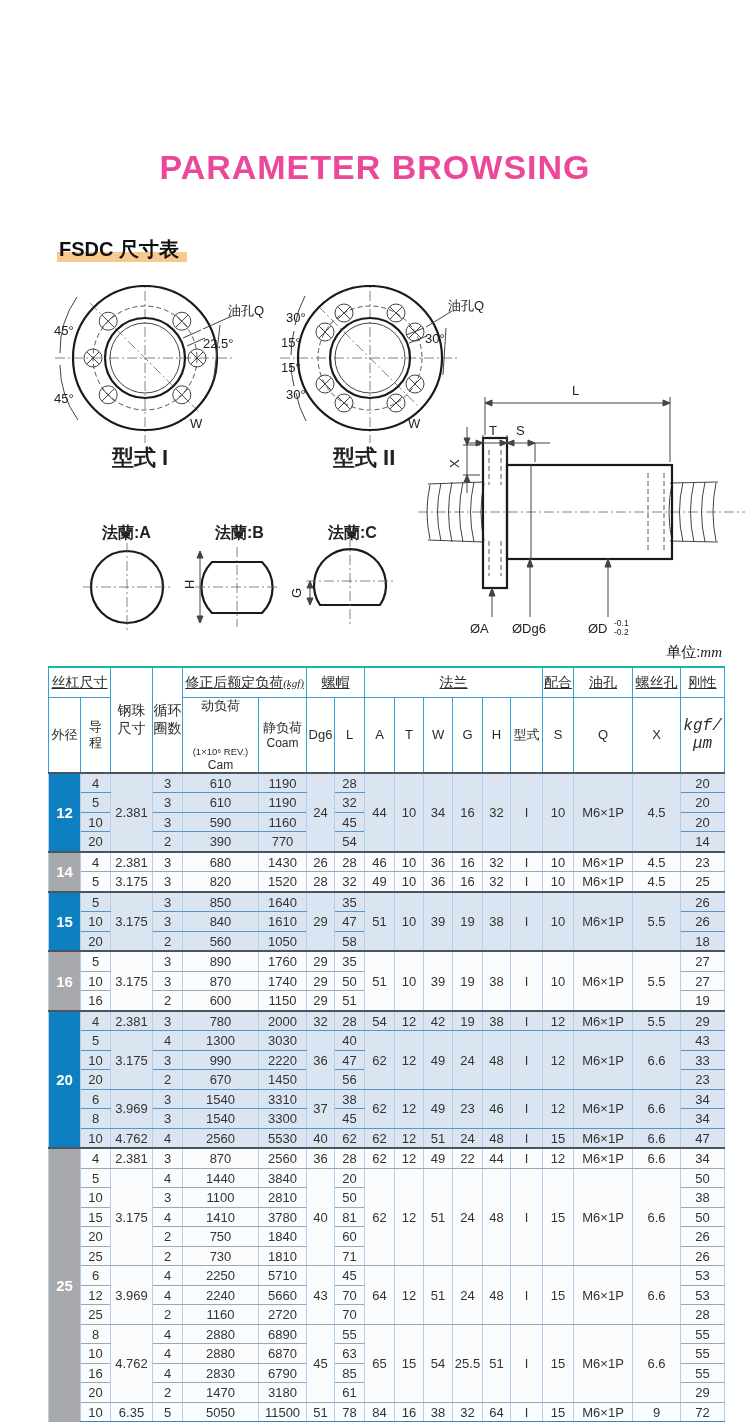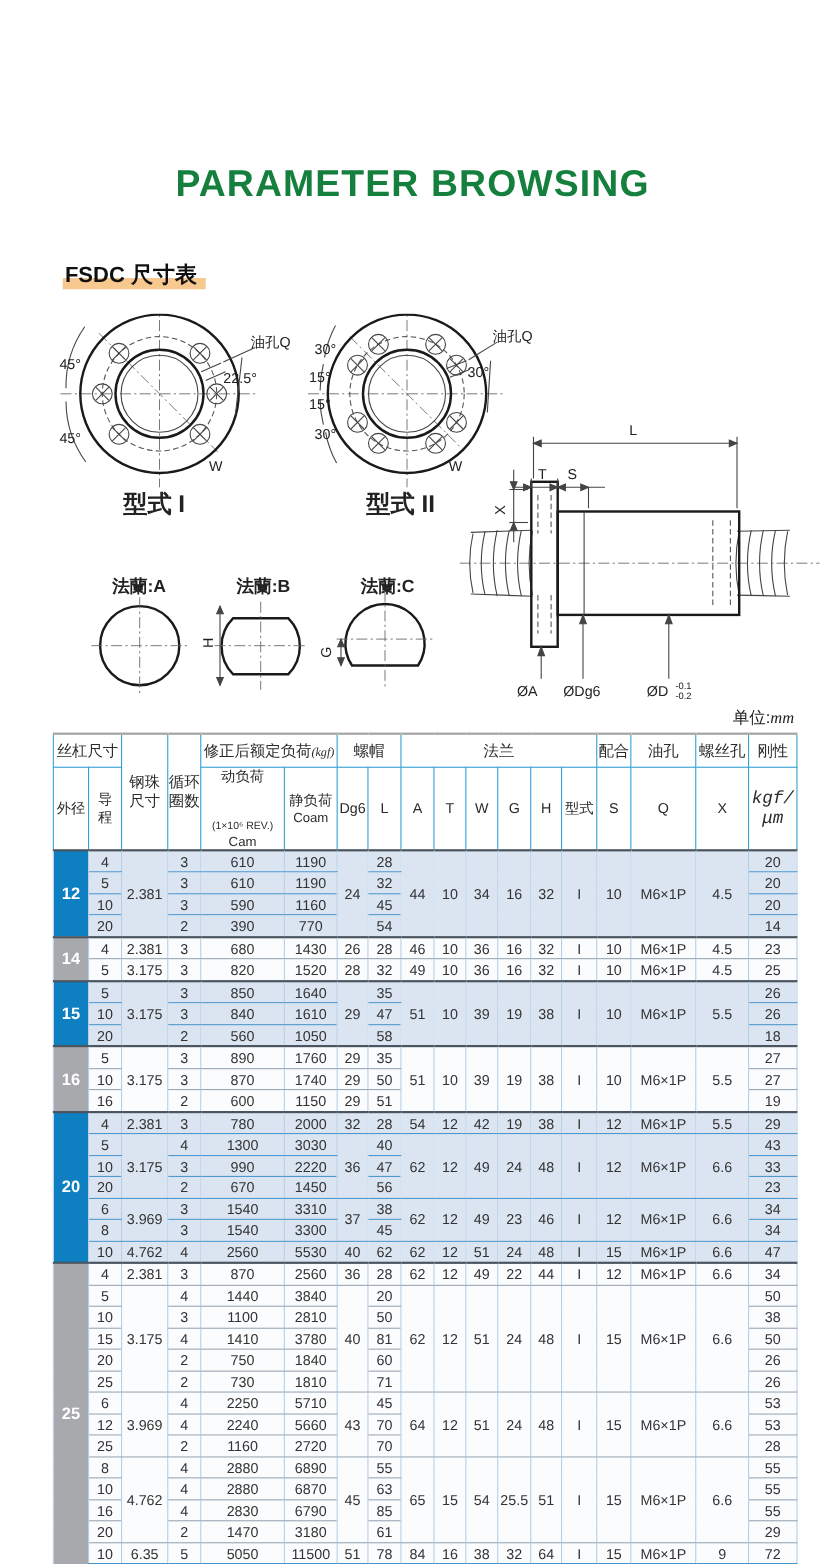--- a/index.html
+++ b/index.html
@@ -2,42 +2,42 @@
 <html><head>
 <meta charset="utf-8">
 <style>
   html,body{margin:0;padding:0;background:#fff;}
   .page{position:relative;width:750px;height:1422px;background:#fff;overflow:hidden;
         font-family:"Liberation Sans","DejaVu Sans",sans-serif;color:#333;}
   
   .main-title{position:absolute;top:76px;left:0;width:100%;text-align:center;
         font-size:56px;font-weight:900;letter-spacing:3px;color:#262626;}
   .sub-title{position:absolute;top:148px;left:0;width:100%;text-align:center;
-        font-size:34px;font-weight:600;letter-spacing:1px;color:#15803d;}
+        font-size:34px;font-weight:600;letter-spacing:1px;color:#ec4899;}
   .section-title{position:absolute;top:236px;left:57px;font-size:20px;font-weight:600;color:#101010;}
   .section-title .hl{background:linear-gradient(to top,#f8c98e 42%,rgba(0,0,0,0) 42%);
         padding:0 8px 2px 2px;}
   
   .drawing{position:absolute;top:285px;left:0;}
   .drawing text{font-family:"Liberation Sans","DejaVu Sans",sans-serif;fill:#222;}
   .thin{stroke:#444;stroke-width:1;fill:none;}
   .thick{stroke:#1a1a1a;stroke-width:2.2;fill:none;}
   .dash{stroke:#555;stroke-width:1;fill:none;stroke-dasharray:5 3;}
   .cl{stroke:#666;stroke-width:0.8;fill:none;stroke-dasharray:10 3 2 3;}
   .lbl{font-size:13px;}
   .lbl-big{font-size:22px;font-weight:700;}
   .lbl-med{font-size:16px;font-weight:600;}
   
   .unit{position:absolute;top:643px;right:28px;font-size:15px;color:#222;}
   .unit i{font-family:"Liberation Serif","DejaVu Serif",serif;}
   .tbl-wrap{position:absolute;top:666px;left:48px;width:676px;}
   table{border-collapse:collapse;width:676px;table-layout:fixed;font-size:13px;}
   th,td{padding:0;text-align:center;vertical-align:middle;overflow:hidden;}
   thead th{border:1px solid #35a0d8;font-weight:400;color:#2b2b2b;background:#fff;}
-  thead tr.h1 th{height:29px;font-size:14px;border-top:2px solid #a3a3a3;}
+  thead tr.h1 th{height:29px;font-size:14px;border-top:2px solid #14b8a6;text-decoration:underline;}
   thead tr.h2 th{height:53px;font-size:13px;}
   thead th .stack2{display:inline-block;width:2.05em;word-break:break-all;line-height:1.25;}
   thead th .stack1{display:inline-block;width:1.05em;word-break:break-all;line-height:1.25;}
   .kgf{font-style:italic;font-size:11px;font-family:"Liberation Serif","DejaVu Serif",serif;}
   .small-line{display:block;font-size:9.5px;line-height:1.15;margin-top:33px;}
   .norm-line{display:block;font-size:13px;line-height:1.2;text-align:center;}
   .cam-line{display:block;font-size:12px;line-height:1.2;}
   .rig-unit{font-style:italic;font-size:16px;font-family:Liberation Mono, monospace;}
   tbody td{height:18.5px;border-left:1px solid #b6cfe8;border-right:1px solid #b6cfe8;color:#333;}
   tbody tr.blue td{background:#dbe5f1;border-top:1px solid #4f97d0;border-bottom:1px solid #4f97d0;}

